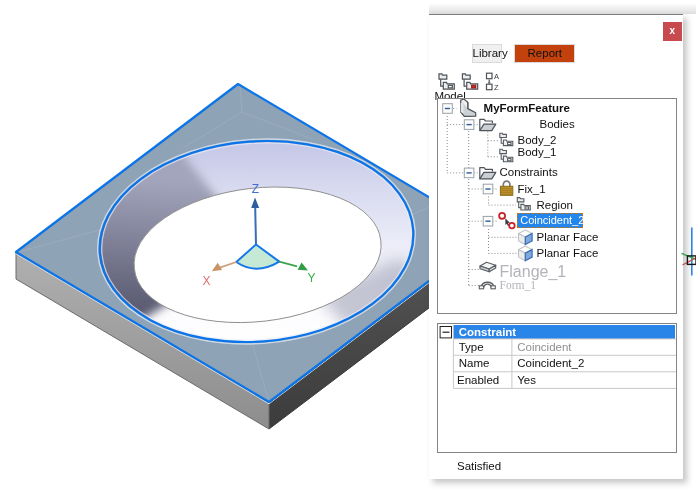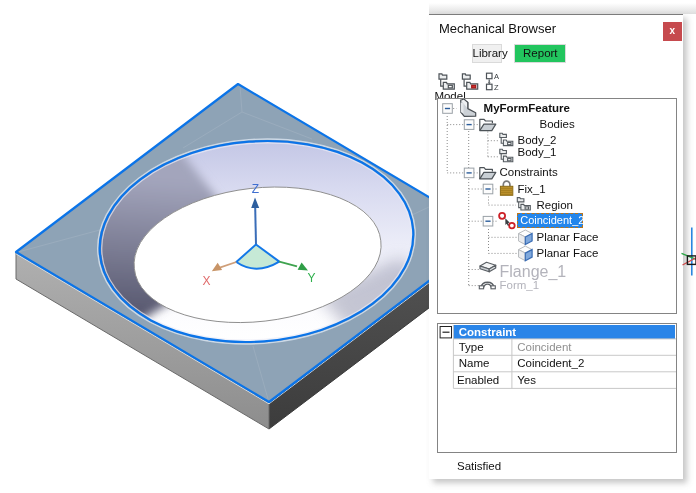--- a/index.html
+++ b/index.html
@@ -81,27 +81,26 @@
  <polygon points="308,270.6 297.6,269.8 301.6,262.4" fill="#2f9e47"></polygon>
  <text x="255.5" y="192.5" font-size="12" fill="#3f6fd0" text-anchor="middle">Z</text>
  <text x="206.5" y="285" font-size="12" fill="#e06a6a" text-anchor="middle">X</text>
  <text x="311.5" y="282" font-size="12" fill="#2eb04c" text-anchor="middle">Y</text>
 </g>
 </svg>
 
 <div class="abs" style="left:429px;top:3px;width:267px;height:11px;background:linear-gradient(#ffffff,#dedede);"></div>
 <div id="panel" class="abs" style="left:429.4px;top:14px;width:254px;height:463.5px;background:#fff;border-top:1px solid #7c7c7c;box-shadow:4px 4px 6px rgba(120,120,120,.42);"></div>
 
-<div class="abs" style="left:439px;top:21px;font-size:13px;color:#111;">Mechanical Browser</div>
 
 <div class="abs" style="left:662.9px;top:22.2px;width:18.8px;height:19px;background:#c64a4e;color:#fff;font-size:10px;font-weight:bold;text-align:center;line-height:18px;">x</div>
 
 <div class="abs" style="left:434.4px;top:46px;font-size:11.5px;color:#111;margin-top:44px;">Model</div>
 <div class="abs" style="left:471.5px;top:44.4px;width:30px;height:18.8px;background:#f0f0f0;border:1px solid #dadada;box-sizing:border-box;font-size:11.5px;color:#111;text-align:center;line-height:17px;">Library</div>
-<div class="abs" style="left:514.3px;top:44.4px;width:52px;height:18.8px;background:#22c55e;border:1px solid #dadada;box-sizing:border-box;font-size:11.5px;color:#111;text-align:center;line-height:17px;">Report</div>
+<div class="abs" style="left:514.3px;top:44.4px;width:61px;height:18.8px;background:#c2410c;border:1px solid #dadada;box-sizing:border-box;font-size:11.5px;color:#111;text-align:center;line-height:17px;">Report</div>
 
 <div class="abs" style="left:436.5px;top:98px;width:240px;height:215.8px;border:1px solid #848484;box-sizing:border-box;background:#fff;"></div>
 
 <div class="abs" style="left:436.5px;top:323.4px;width:240px;height:129.4px;border:1px solid #848484;box-sizing:border-box;background:#fff;"></div>
 
 <svg class="abs" style="left:436px;top:70px" width="66" height="22" viewBox="436 70 66 22">
  <g stroke="#4d5358" stroke-width="1.2" fill="none">
 
   <path d="M439,79.2 V73.9 H441.9 L442.5,75.2 H446.8 V79.2 Z" fill="#eceeef"></path>
   <path d="M440.7,79.2 V86.2 H443.3" fill="none"></path>
@@ -250,21 +249,21 @@
 <div class="abs" style="left:499.5px;top:118.1px;font-size:11.5px;color:#111;margin-left:40px;">Bodies</div>
 <div class="abs" style="left:517.5px;top:134.2px;font-size:11.5px;color:#111;">Body_2</div>
 <div class="abs" style="left:517.5px;top:146px;font-size:11.5px;color:#111;">Body_1</div>
 <div class="abs" style="left:499.5px;top:166.4px;font-size:11.5px;color:#111;">Constraints</div>
 <div class="abs" style="left:517.5px;top:182.5px;font-size:11.5px;color:#111;">Fix_1</div>
 <div class="abs" style="left:536.5px;top:198.6px;font-size:11.5px;color:#111;">Region</div>
 <div class="abs" style="left:516.7px;top:212.7px;width:66px;height:15.2px;background:#2386ec;border:1px dashed #b8751f;box-sizing:border-box;color:#fff;font-size:11px;line-height:13.5px;padding-left:2.5px;">Coincident_2</div>
 <div class="abs" style="left:536.5px;top:230.8px;font-size:11.5px;color:#111;">Planar Face</div>
 <div class="abs" style="left:536.5px;top:246.9px;font-size:11.5px;color:#111;">Planar Face</div>
 <div class="abs" style="left:499.5px;top:263px;font-size:16px;color:#b3b3bb;">Flange_1</div>
-<div class="abs" style="left:499.5px;top:279.1px;font-size:11.5px;color:#b3b3bb;">Form_1</div>
+<div class="abs" style="left:499.5px;top:279.1px;font-size:11.5px;color:#b3b3bb;font-family:Liberation Serif, serif;">Form_1</div>
 
 <div class="abs" style="left:452.9px;top:325.2px;width:222.6px;height:13.5px;background:#2a85e8;"></div>
 <div class="abs" style="left:458.7px;top:325.8px;font-size:11.5px;font-weight:bold;color:#fff;">Constraint</div>
 <svg class="abs" style="left:437.5px;top:324px" width="238" height="128" viewBox="437.5 324 238 128">
  <rect x="439.6" y="326.5" width="11.4" height="11.4" fill="#fff" stroke="#222" stroke-width="1"></rect>
  <line x1="442" y1="332.2" x2="449" y2="332.2" stroke="#222" stroke-width="1.2"></line>
  <g stroke="#c8c8c8" stroke-width="1">
   <line x1="452.9" y1="325" x2="452.9" y2="388.4"></line>
   <line x1="452.9" y1="338.9" x2="675.5" y2="338.9"></line>
   <line x1="452.9" y1="355.3" x2="675.5" y2="355.3"></line>

